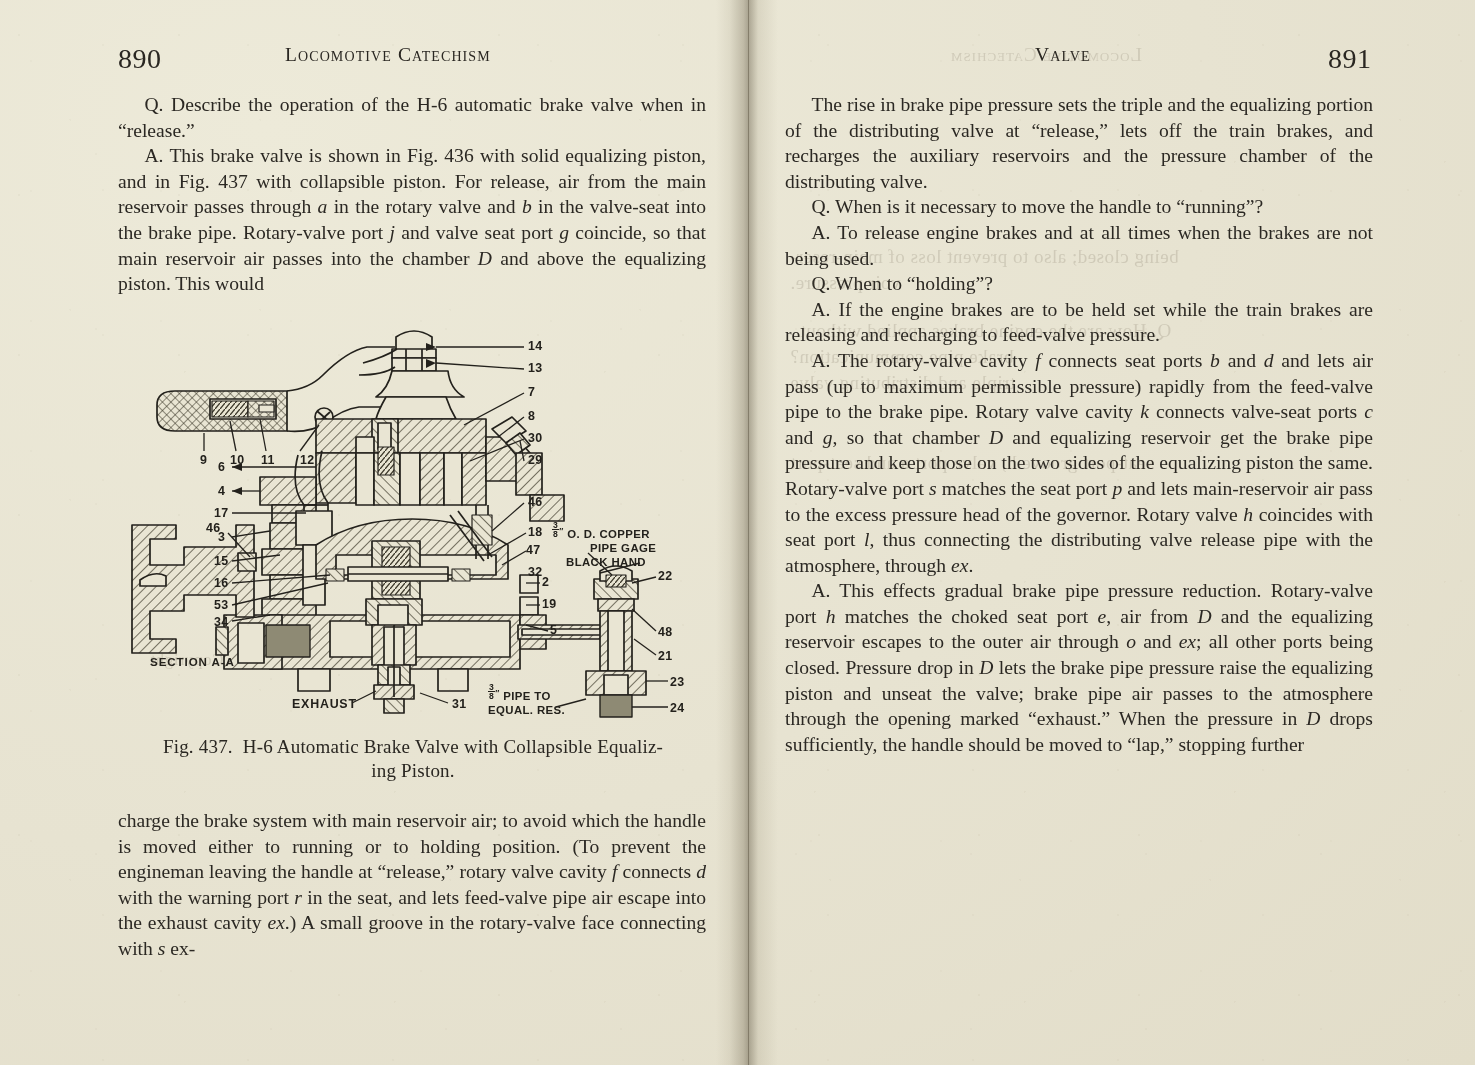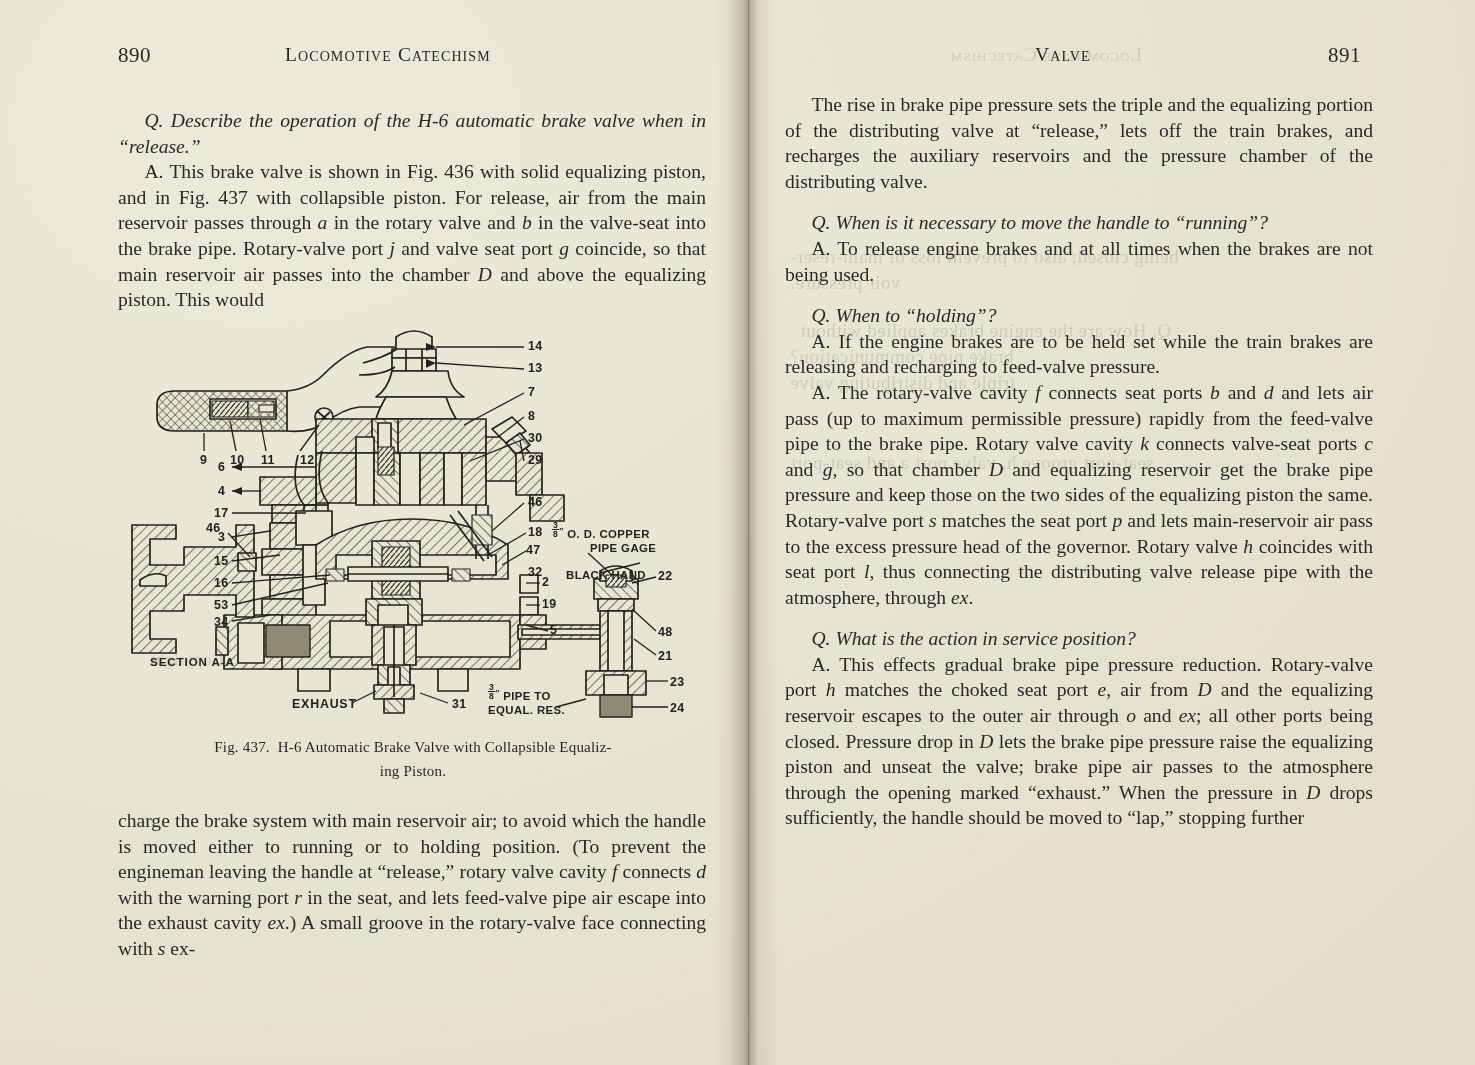--- a/index.html
+++ b/index.html
@@ -50,41 +50,41 @@
 
   .page-col{position:absolute;top:0;}
   #left-page{left:0;width:730px;height:1065px;}
   #right-page{left:745px;width:730px;height:1065px;}
 
   .running-head{
     position:absolute;top:44px;height:24px;
     font-size:19.5px;letter-spacing:1.1px;
     font-variant:small-caps;
   }
-  .folio{position:absolute;top:43px;font-size:21px;letter-spacing:.5px;}
+  .folio{position:absolute;top:43px;font-size:28px;letter-spacing:.5px;}
 
   .col-text{
     position:absolute;
     font-size:19.6px;
     line-height:25.6px;
     text-align:justify;
     text-justify:inter-word;
     hyphens:none;
     color:#2b2823;
   }
   .col-text p{margin:0;text-indent:1.35em;}
-  .col-text p.q{font-style:italic;margin-top:16px;}
+  .col-text p.q{}
   .col-text p.cont{text-indent:0;}
   i.var{font-style:italic;}
 
   
   #figure{position:absolute;left:120px;top:325px;width:580px;height:405px;}
   #fig-caption{
     position:absolute;left:118px;top:735px;width:590px;
-    font-size:15px;line-height:24px;text-align:center;letter-spacing:.2px;
+    font-size:19px;line-height:24px;text-align:center;letter-spacing:.2px;
   }
   #fig-caption .l2{display:block;}
   .callout{
     position:absolute;font-family:"Liberation Sans",sans-serif;
     font-size:12.4px;font-weight:bold;color:#23211c;letter-spacing:.3px;
     white-space:nowrap;
   }
   .note{
     position:absolute;font-family:"Liberation Sans",sans-serif;
     font-size:11.4px;font-weight:bold;color:#23211c;letter-spacing:.4px;
@@ -359,21 +359,21 @@
       <div class="sec-label" style="left:30px;top:330px;">SECTION A-A</div>
 
       
       <div class="callout" style="left:172px;top:372px;letter-spacing:.8px;">EXHAUST</div>
 
       
       <div class="note" style="left:432px;top:196px;text-align:left;">
         <span class="frac"><b>3</b><s>8</s></span><span style="font-size:8.5px;vertical-align:.5em;">″</span>
         <span>O. D. COPPER</span><br>
         <span style="display:inline-block;margin-left:18px;padding-left:20px;">PIPE GAGE</span><br>
-        <span style="display:inline-block;margin-left:14px;margin-top:13px;">BLACK HAND</span>
+        <span style="display:inline-block;margin-left:14px;">BLACK HAND</span>
       </div>
 
       
       <div class="note" style="left:368px;top:358px;text-align:left;">
         <span class="frac"><b>3</b><s>8</s></span><span style="font-size:8.5px;vertical-align:.5em;">″</span>
         <span>PIPE TO</span><br>
         <span>EQUAL. RES.</span>
       </div>
     </div>
 
@@ -393,21 +393,20 @@
 
     <div class="folio" style="left:583px;">891</div>
 
     <div class="col-text" id="right-body" style="left:40px;top:92px;width:588px;">
         <p>The rise in brake pipe pressure sets the triple and the equalizing portion of the distributing valve at “release,” lets off the train brakes, and recharges the auxiliary reservoirs and the pressure chamber of the distributing valve.</p>
         <p class="q">Q. When is it necessary to move the handle to “running”?</p>
         <p>A. To release engine brakes and at all times when the brakes are not being used.</p>
         <p class="q">Q. When to “holding”?</p>
         <p>A. If the engine brakes are to be held set while the train brakes are releasing and recharging to feed-valve pressure.</p>
         <p>A. The rotary-valve cavity <i class="var">f</i> connects seat ports <i class="var">b</i> and <i class="var">d</i> and lets air pass (up to maximum permissible pressure) rapidly from the feed-valve pipe to the brake pipe. Rotary valve cavity <i class="var">k</i> connects valve-seat ports <i class="var">c</i> and <i class="var">g</i>, so that chamber <i class="var">D</i> and equalizing reservoir get the brake pipe pressure and keep those on the two sides of the equalizing piston the same. Rotary-valve port <i class="var">s</i> matches the seat port <i class="var">p</i> and lets main-reservoir air pass to the excess pressure head of the governor. Rotary valve <i class="var">h</i> coincides with seat port <i class="var">l</i>, thus connecting the distributing valve release pipe with the atmosphere, through <i class="var">ex</i>.</p>
-        <p class="q">Q. What is the action in service position?</p>
         <p>A. This effects gradual brake pipe pressure reduction. Rotary-valve port <i class="var">h</i> matches the choked seat port <i class="var">e</i>, air from <i class="var">D</i> and the equalizing reservoir escapes to the outer air through <i class="var">o</i> and <i class="var">ex</i>; all other ports being closed. Pressure drop in <i class="var">D</i> lets the brake pipe pressure raise the equalizing piston and unseat the valve; brake pipe air passes to the atmosphere through the opening marked “exhaust.” When the pressure in <i class="var">D</i> drops sufficiently, the handle should be moved to “lap,” stopping further</p>
       </div>
   </div>
 
   <div class="ghost" style="left:950px;top:44px;font-size:19px;letter-spacing:1px;font-variant:small-caps;">Locomotive Catechism</div>
   <div class="ghost" style="left:790px;top:246px;font-size:19px;">being closed; also to prevent loss of main-reser-</div>
   <div class="ghost" style="left:790px;top:272px;font-size:19px;">voir pressure.</div>
   <div class="ghost" style="left:800px;top:320px;font-size:19px;">Q. How are the engine brakes applied without</div>
   <div class="ghost" style="left:790px;top:346px;font-size:19px;">brake pipe communication?</div>
   <div class="ghost" style="left:790px;top:372px;font-size:19px;">triple and distributing valve</div>

